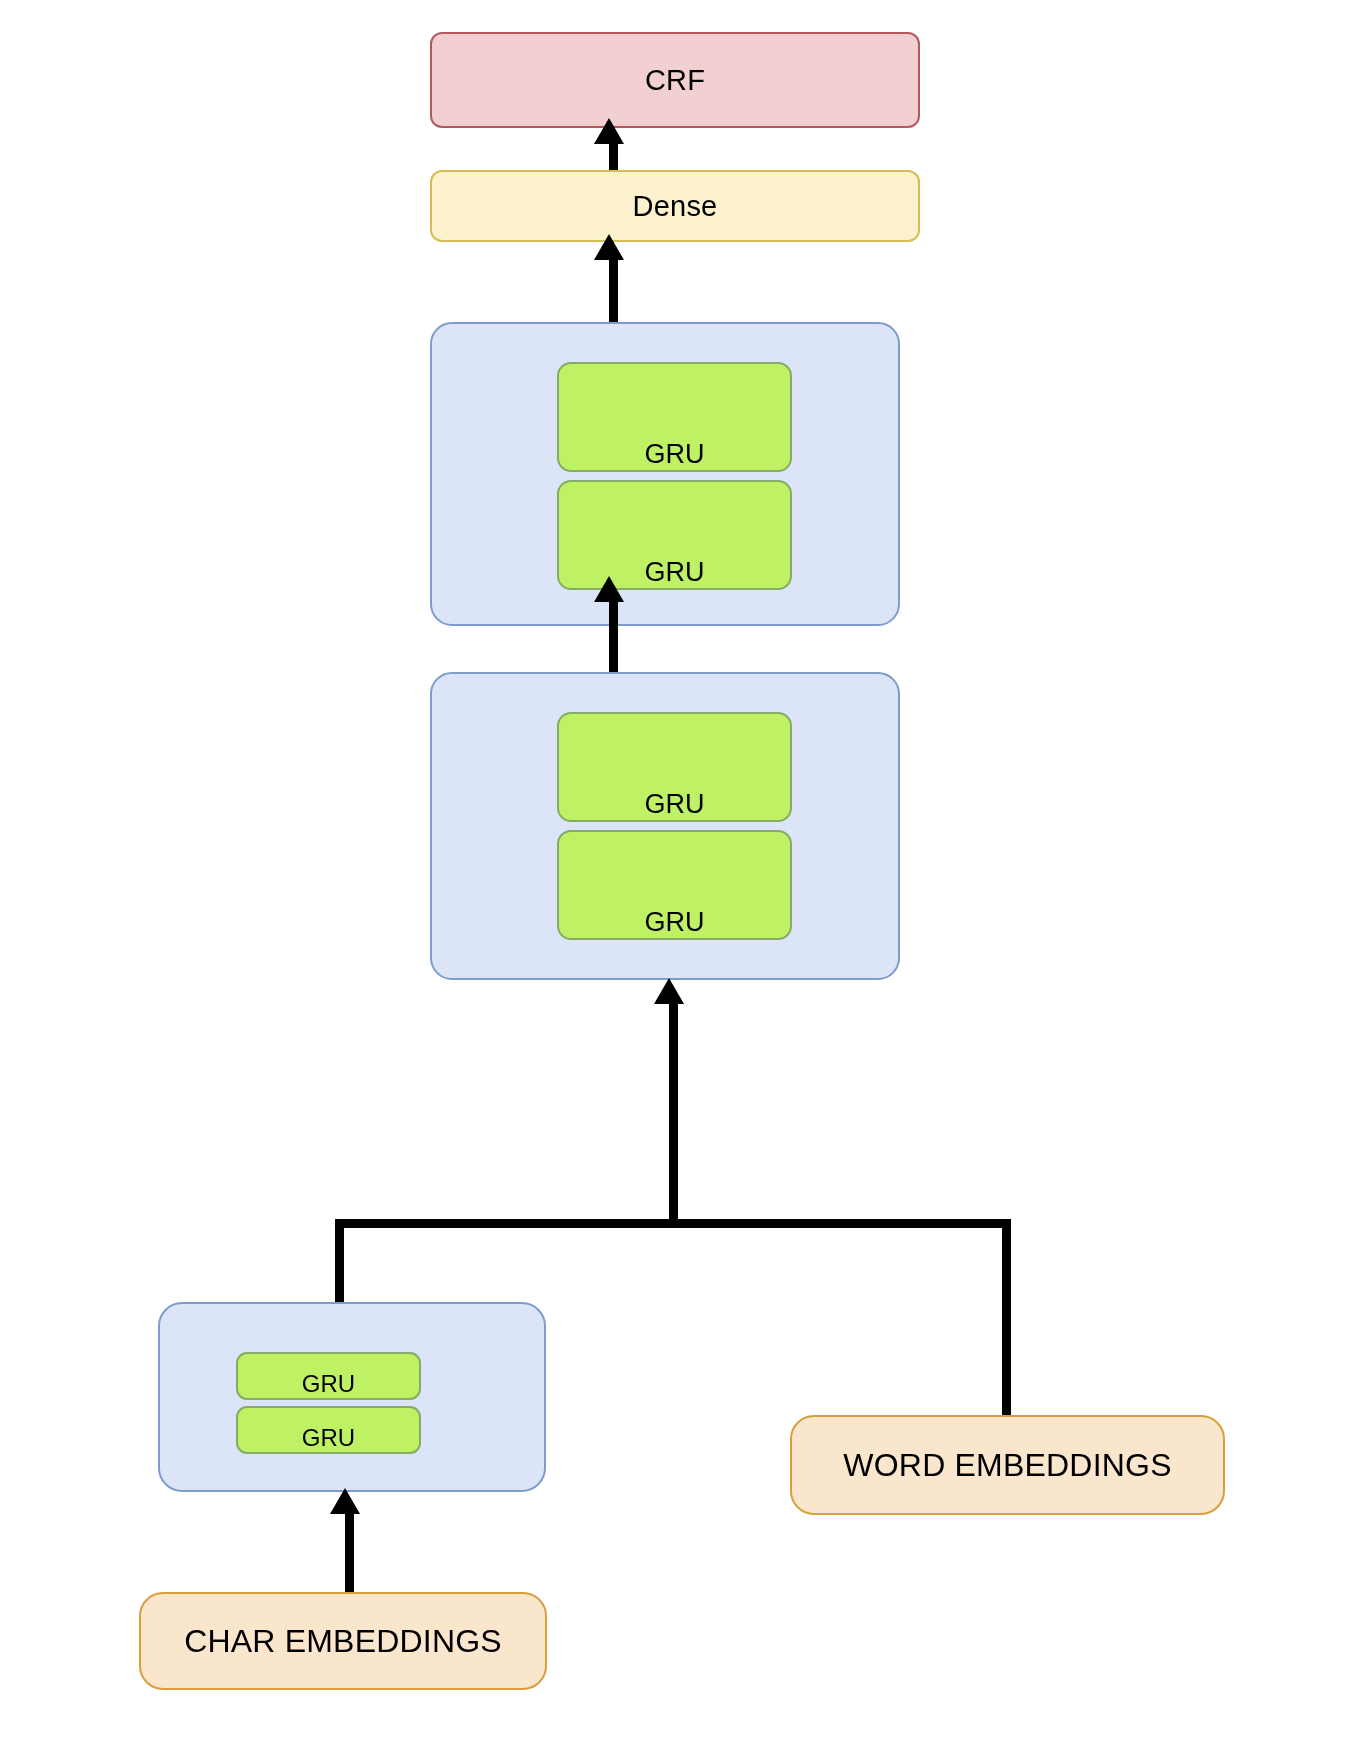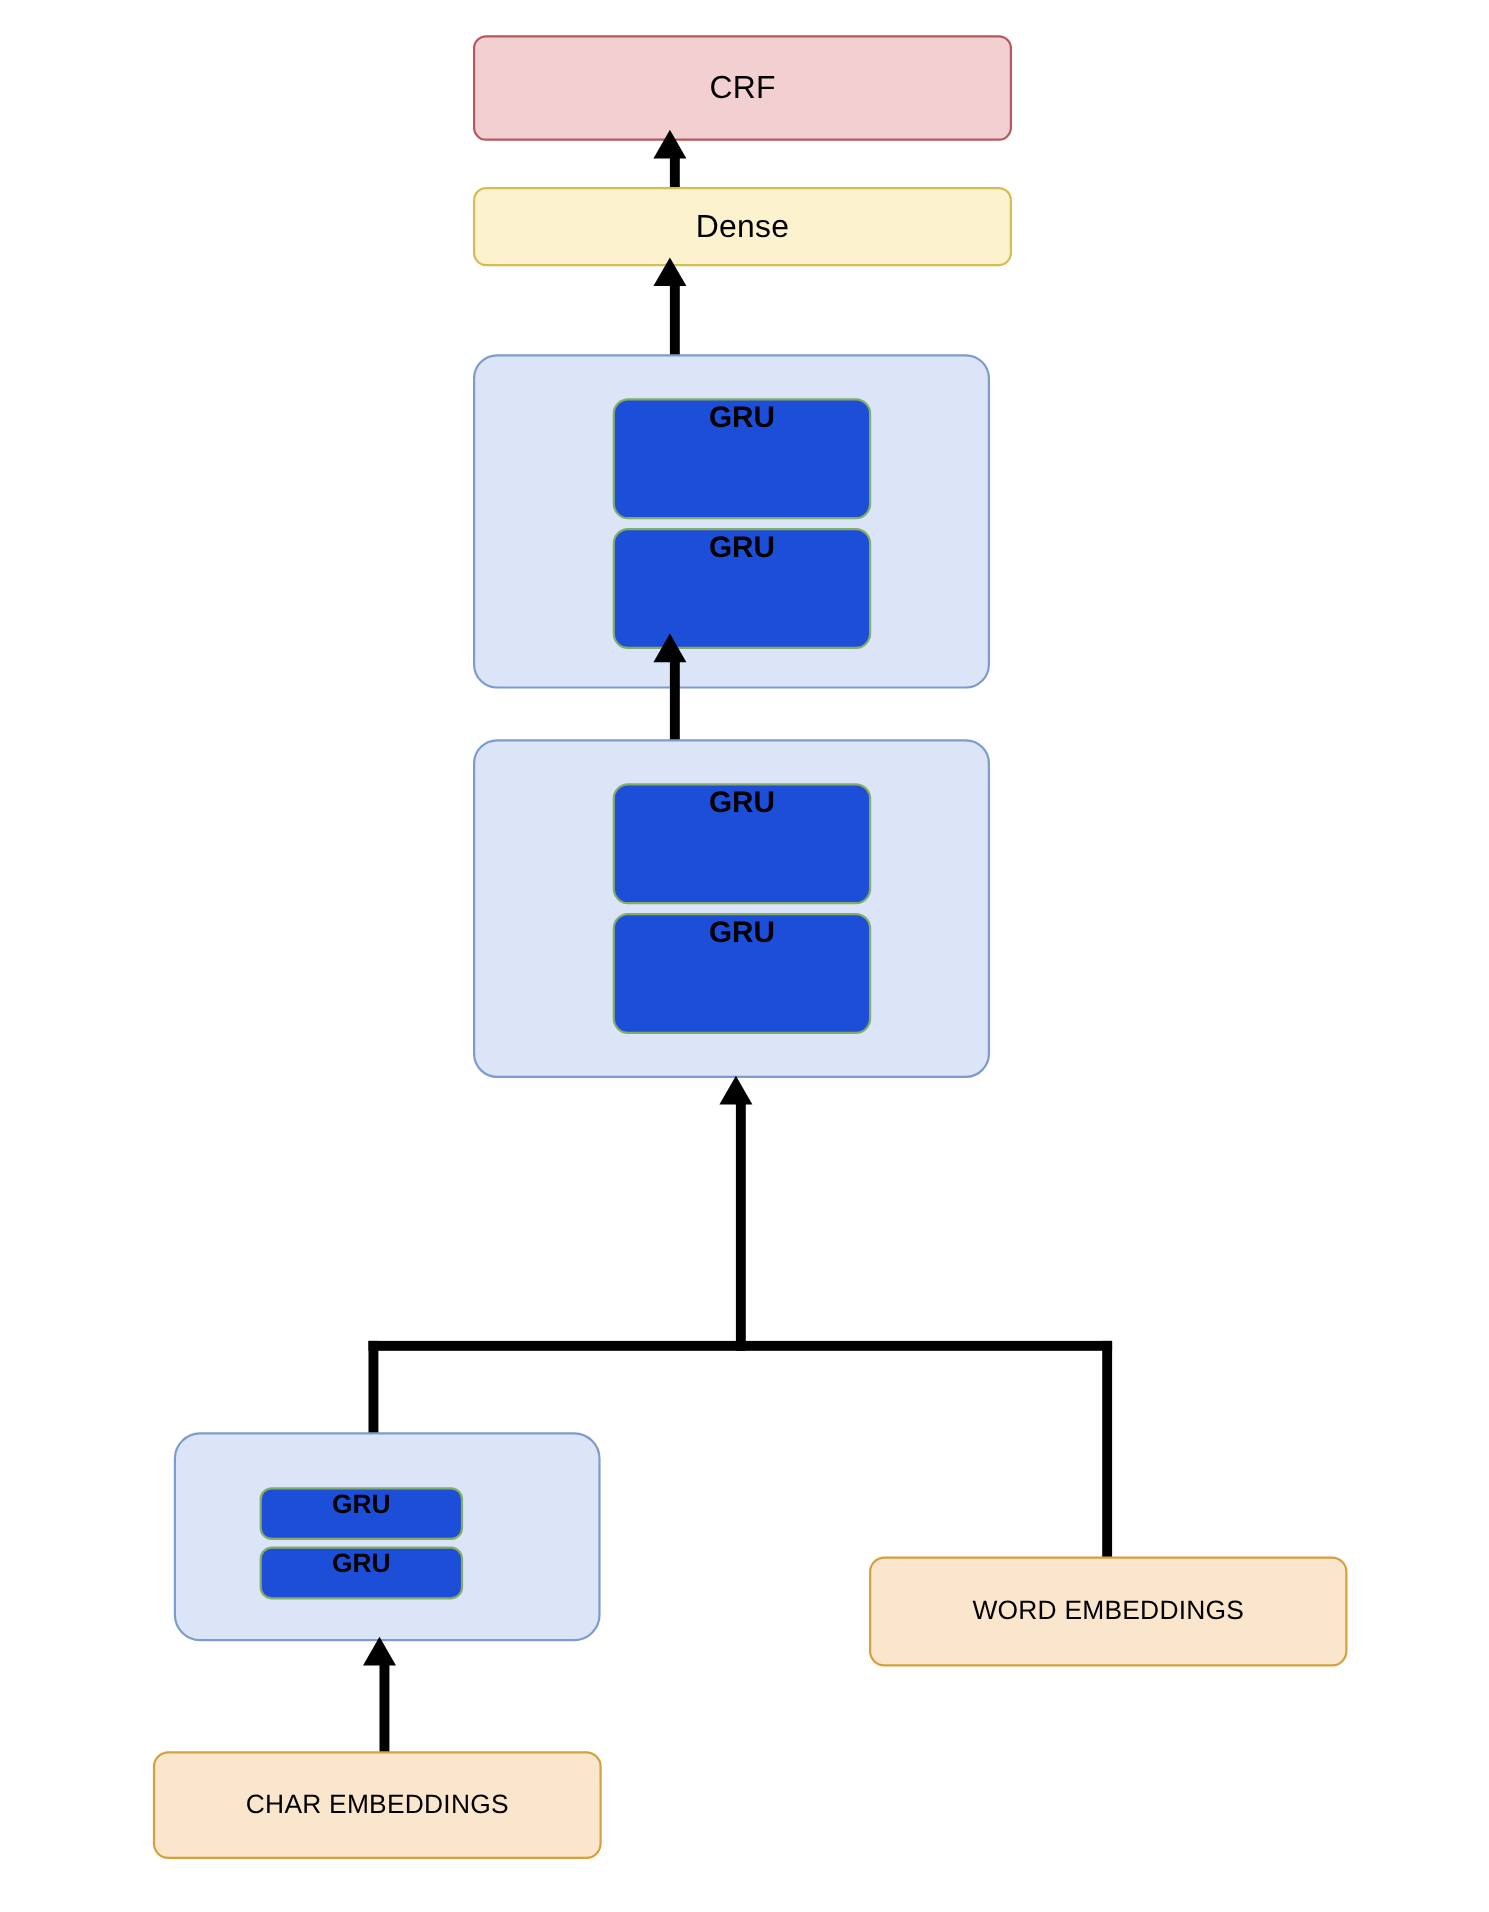--- a/index.html
+++ b/index.html
@@ -63,44 +63,44 @@
     border-radius: 22px;
   }
   .bigru-2 { left: 430px; top: 322px;  width: 470px; height: 304px; }
   .bigru-1 { left: 430px; top: 672px;  width: 470px; height: 308px; }
   .bigru-char { left: 158px; top: 1302px; width: 388px; height: 190px; border-radius: 24px; }
 
   
   .gru {
     position: absolute;
     box-sizing: border-box;
-    background: #1d4ed8;
+    background: #bef264;
     border: 2px solid #85ac66;
     border-radius: 14px;
     display: flex;
-    align-items: flex-start;
+    align-items: flex-end;
     justify-content: center;
-    font-weight: bold;
+    font-weight: normal;
     color: #000000;
     font-size: 27px;
   }
   .gru-big { left: 125px; width: 235px; height: 110px; }
   .gru-big.top { top: 38px; }
   .gru-big.bot { top: 156px; }
 
   .gru-small { left: 76px; width: 185px; height: 48px; font-size: 24px; border-radius: 11px; }
   .gru-small.top { top: 48px; }
   .gru-small.bot { top: 102px; }
 
   
   .node-embed {
     background: #fae5cd;
     border: 2px solid #d6a03c;
-    border-radius: 14px;
-    font-size: 24px;
+    border-radius: 24px;
+    font-size: 32px;
   }
   .node-char-emb {
     left: 139px;
     top: 1592px;
     width: 408px;
     height: 98px;
   }
   .node-word-emb {
     left: 790px;
     top: 1415px;

